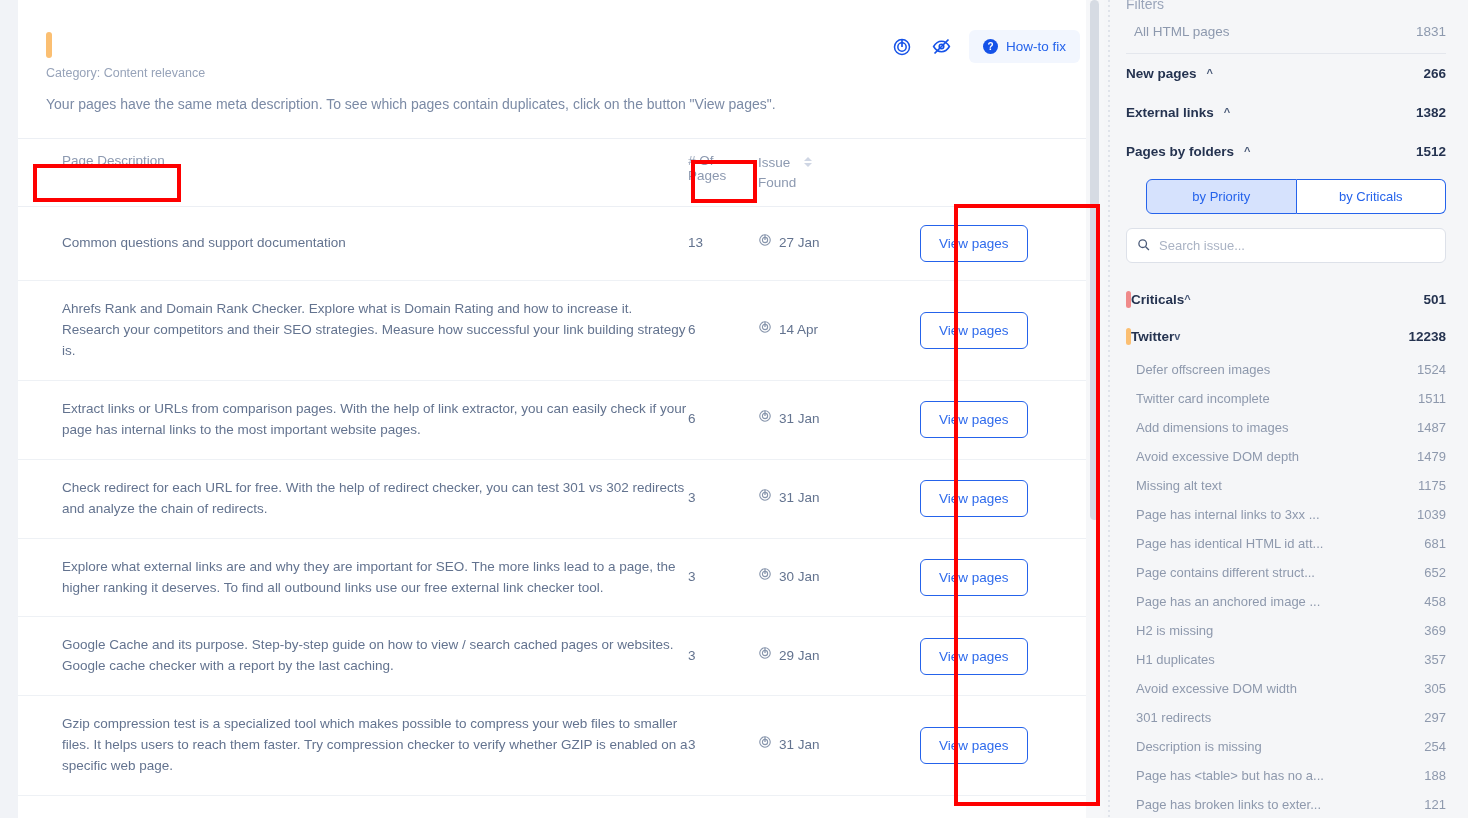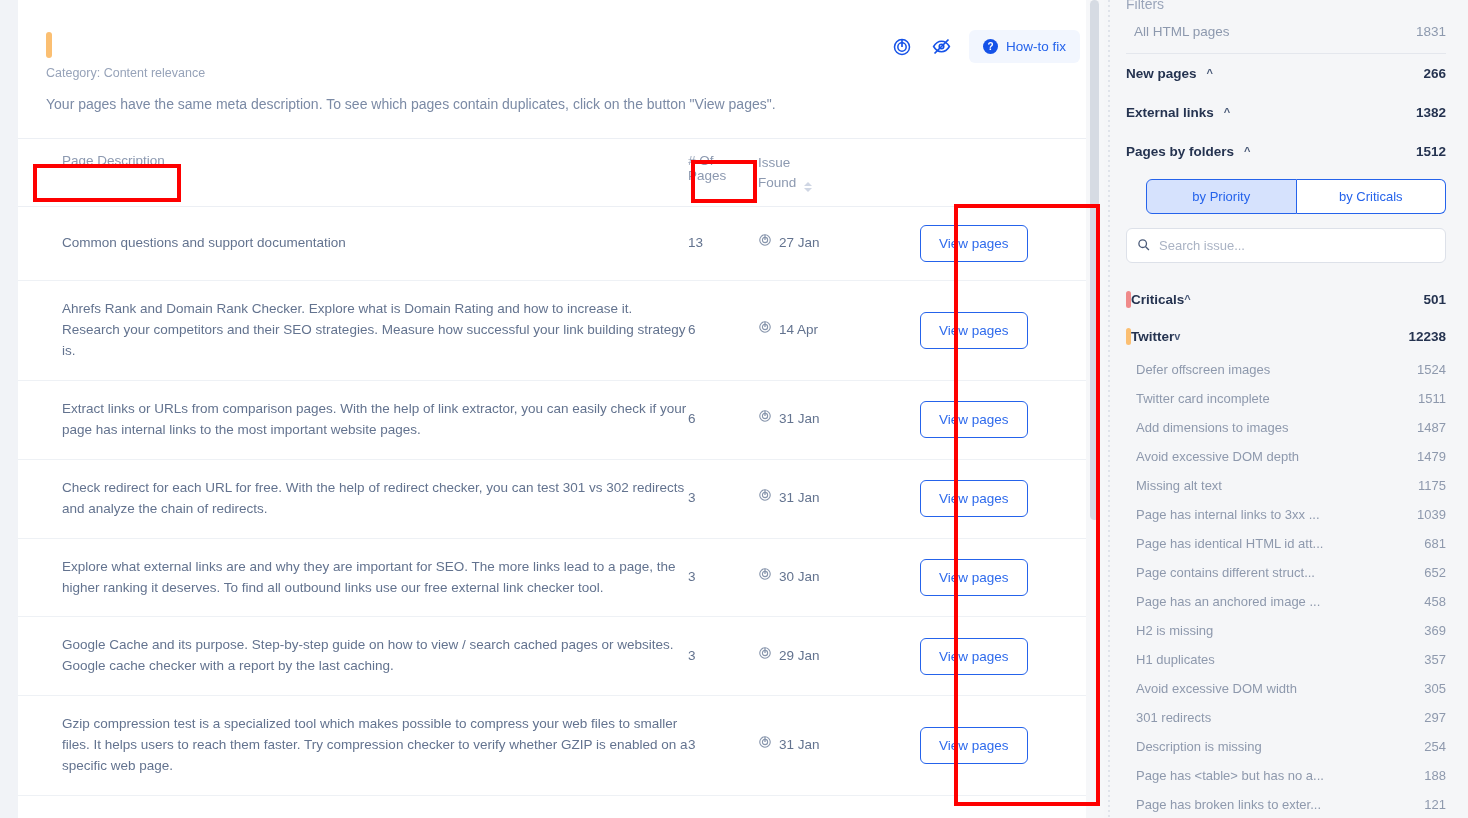--- a/index.html
+++ b/index.html
@@ -39,21 +39,21 @@
 
   
   .tbl { width: 100%; margin-top: 26px; border-collapse: collapse; table-layout: fixed; }
   .tbl thead th { border-top: 1px solid #eceff4; border-bottom: 1px solid #eceff4;
                   text-align: left; font-weight: normal; font-size: 13.5px;
                   color: #8c99b0; padding: 14px 0; vertical-align: top; }
   .th-desc { width: 670px; padding-left: 44px !important; }
   .th-num  { width: 70px; }
   .th-issue{ width: 140px; }
   .th-act  { width: 206px; }
-  .th-issue-inner { display: flex; align-items: flex-end; gap: 8px; }
+  .th-issue-inner { display: flex; align-items: flex-start; gap: 8px; }
   .th-issue-txt { line-height: 1.45; }
   .sort-ico { display: flex; flex-direction: column; gap: 2px; margin-top: 4px; }
   .sort-ico span { display: block; width: 0; height: 0; border-left: 4px solid transparent;
                    border-right: 4px solid transparent; }
   .sort-ico .up { border-bottom: 4px solid #cfd6e4; }
   .sort-ico .dn { border-top: 4px solid #cfd6e4; }
 
   .tbl tbody td { border-bottom: 1px solid #eef1f5; font-size: 13.5px;
                   color: #63738f; padding: 18px 0; vertical-align: middle; line-height: 1.55; }
   .td-desc { padding-left: 44px !important; padding-right: 26px; }

